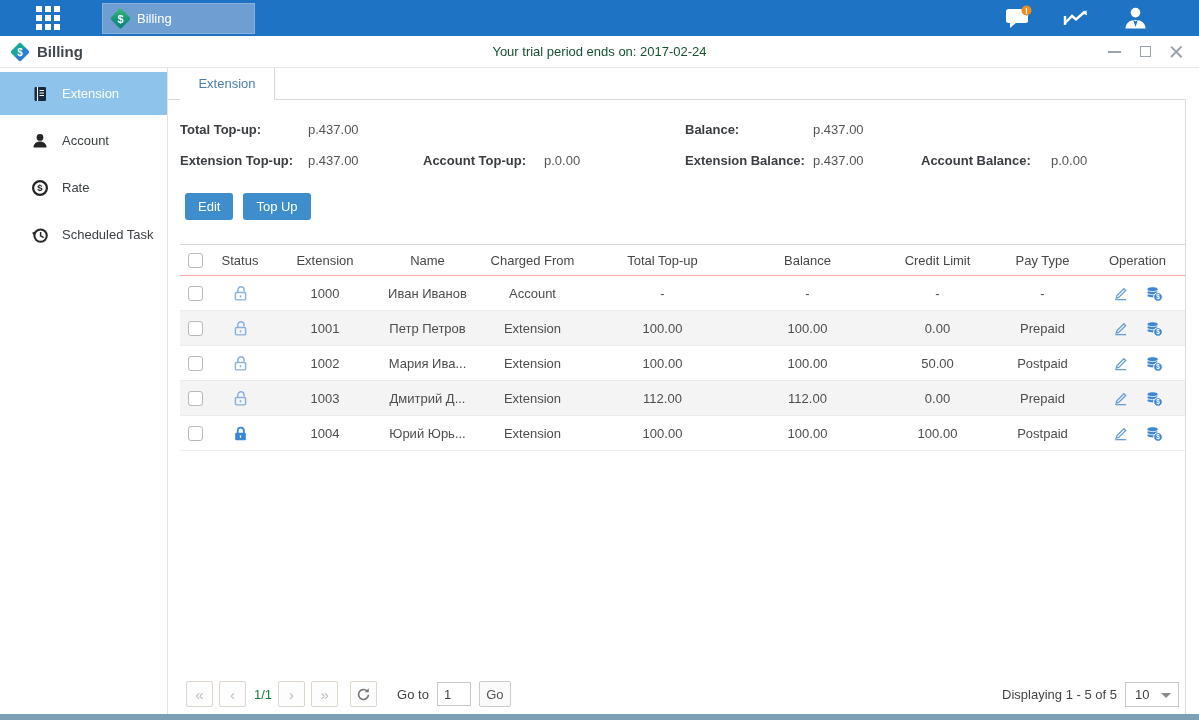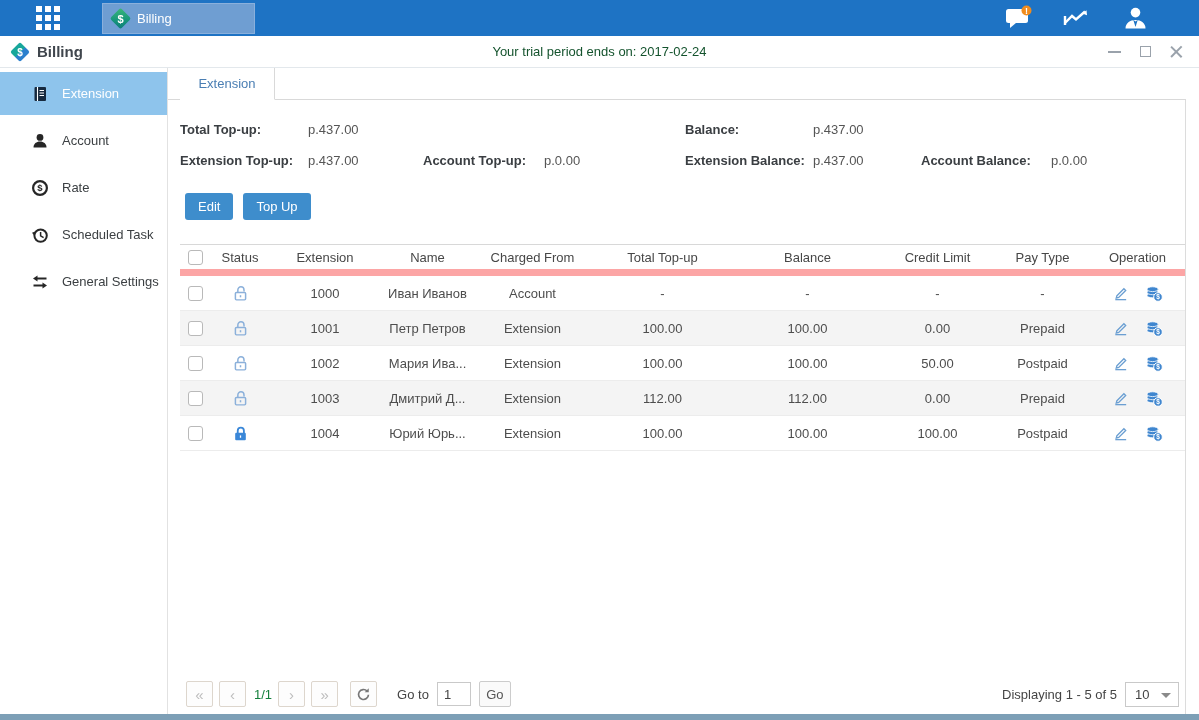--- a/index.html
+++ b/index.html
@@ -69,21 +69,21 @@
   .w140 { width:128px; } .w108 { width:108px; } .w130 { width:130px; }
 
   
   .actions { margin-top:17px; display:flex; gap:10px; padding-left:5px; }
   .btn { height:27px; background:#3e8dcc; color:#fff; font-size:13px; border:none; border-radius:3px;
          padding:0 13px; cursor:pointer; font-family:"Liberation Sans",sans-serif; }
 
   
   .grid { margin-top:24px; font-size:13px; }
   .grow { display:flex; align-items:center; }
-  .ghead { height:32px; border-top:1px solid #d8d8d8; border-bottom:7px solid #fca5a5; color:#474747; }
+  .ghead { height:32px; border-top:1px solid #d8d8d8; border-bottom:1px solid #fca5a5; color:#474747; }
   .gcell { display:flex; align-items:center; justify-content:center; text-align:center;
            overflow:hidden; white-space:nowrap; }
   .c0{width:30px;} .c1{width:60px;} .c2{width:110px;} .c3{width:95px;} .c4{width:115px;}
   .c5{width:145px;text-align:center;} .c6{width:145px;} .c7{width:115px;} .c8{width:95px;} .c9{width:95px;}
   .grow.gr { height:35px; color:#4d4d4d; border-bottom:1px solid #ececec; }
   .rows .grow:nth-child(even) { background:#f4f4f4; }
   .cb { width:15px; height:15px; border:1px solid #b9b9b9; border-radius:3px; background:#fff;
         display:inline-block; cursor:pointer; }
   .op-icons { display:flex; gap:16px; align-items:center; justify-content:center; }
   .op-icons svg { cursor:pointer; }
@@ -211,31 +211,20 @@
       <div class="side-item">
         <span class="s-icon">
           <svg width="18" height="18" viewBox="0 0 18 18">
             <circle cx="9.6" cy="9.6" r="6.2" fill="none" stroke="currentColor" stroke-width="2"></circle>
             <path d="M9.6 6 v3.8 l3 1.8" stroke="currentColor" stroke-width="1.5" fill="none"></path>
             <path d="M1 6.8 l4.4-1.9 -2.4 4.4 z" fill="currentColor"></path>
           </svg>
         </span>
         <span class="s-label">Scheduled Task</span>
       </div>
-      <div class="side-item">
-        <span class="s-icon">
-          <svg width="18" height="18" viewBox="0 0 18 18" fill="currentColor">
-            <path d="M5.5 5.5 h10" stroke="currentColor" stroke-width="2"></path>
-            <path d="M6.5 2.6 L2 5.5 l4.5 2.9 z"></path>
-            <path d="M2.5 12.5 h10" stroke="currentColor" stroke-width="2"></path>
-            <path d="M11.5 9.6 L16 12.5 l-4.5 2.9 z"></path>
-          </svg>
-        </span>
-        <span class="s-label">General Settings</span>
-      </div>
     </div>
 
     <div class="content">
       <div class="tabbar">
         <div class="tab">Extension</div>
       </div>
 
       <div class="panel">
 
         <div class="summary">

